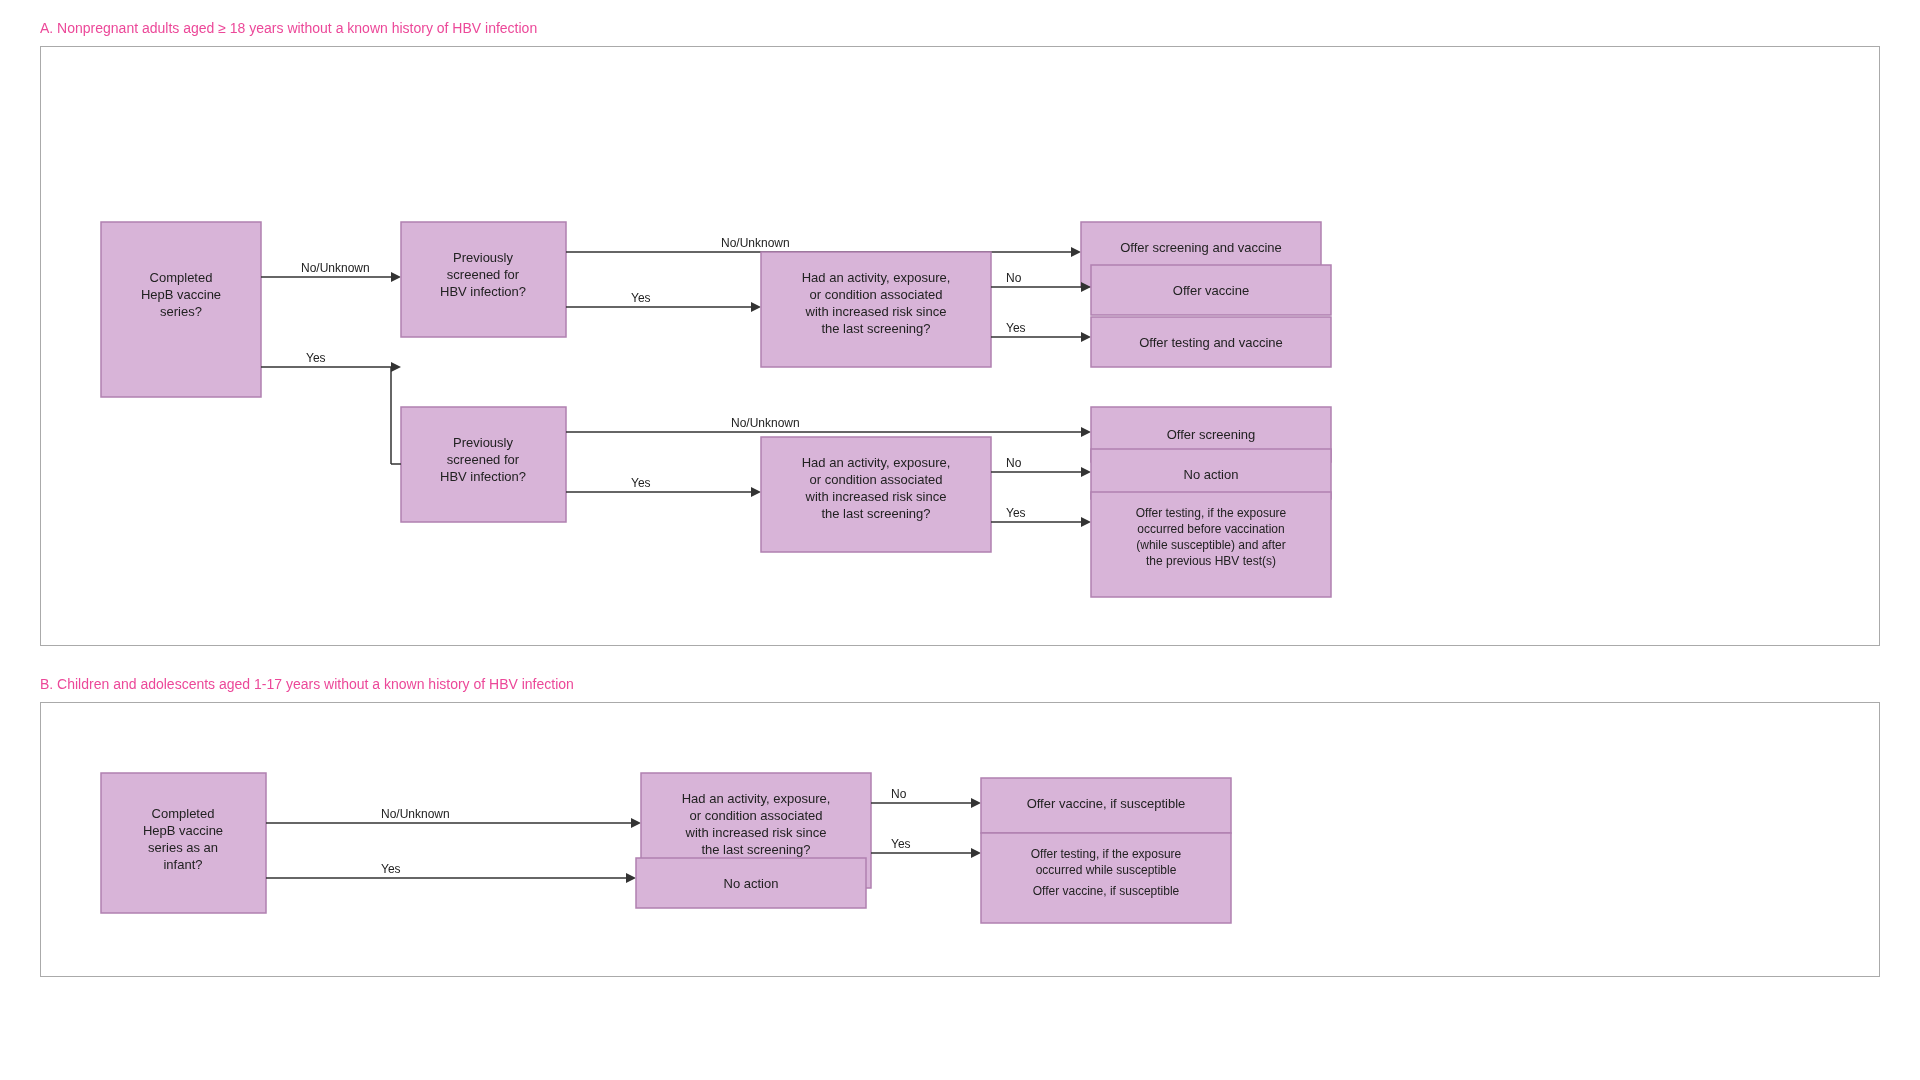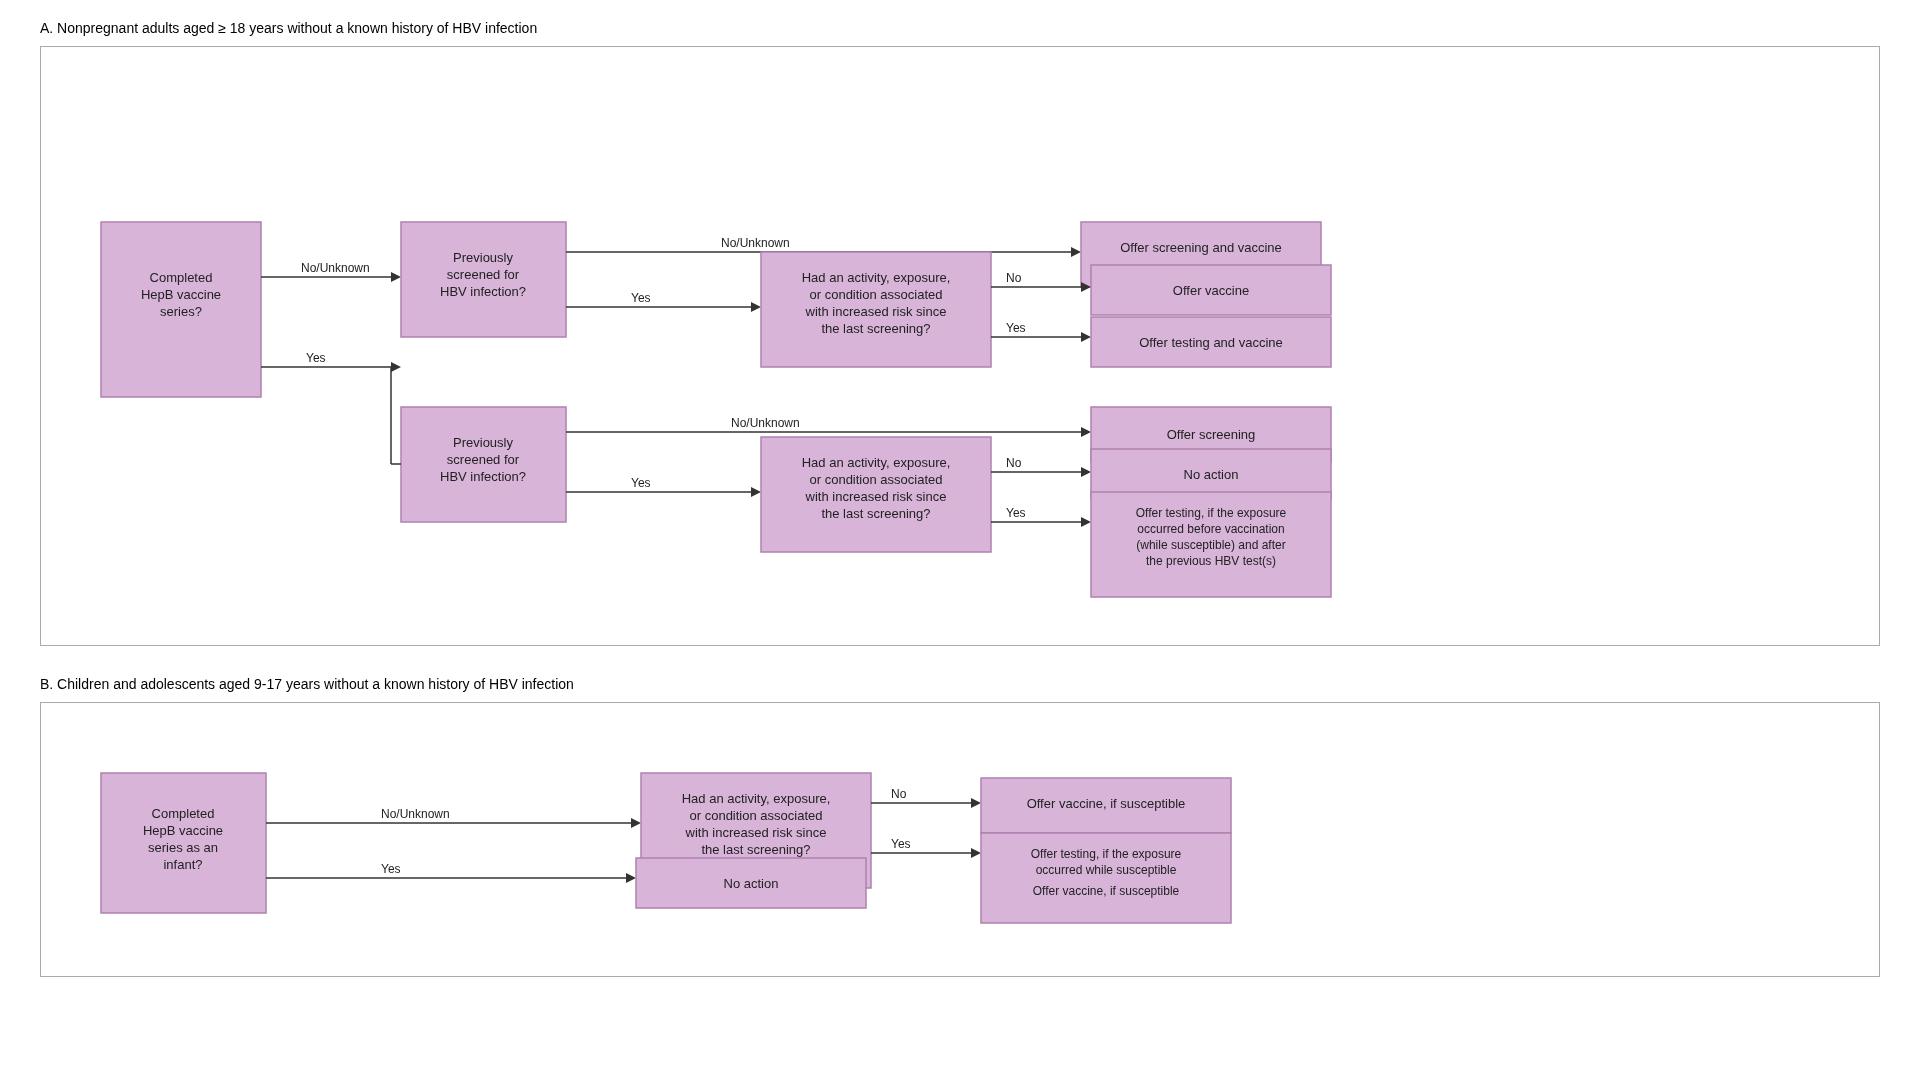--- a/index.html
+++ b/index.html
@@ -10,21 +10,21 @@
       color: #222;
       width: 1920px;
       min-height: 1080px;
       padding: 20px 40px;
     }
 
     .section-title {
       font-size: 14px;
       font-weight: normal;
       margin-bottom: 10px;
-      color: #000000;
+      color: #ec4899;
     }
 
     .diagram-box {
       border: 1.5px solid #aaa;
       padding: 20px 30px;
       margin-bottom: 30px;
       position: relative;
       background: #fff;
     }
   </style>
@@ -124,21 +124,21 @@
     <text x="935" y="450" font-size="12" fill="#222">Yes</text>
 
     <rect x="1020" y="425" width="240" height="105" fill="#d8b4d8" stroke="#b080b0" stroke-width="1.5"></rect>
     <text x="1140" y="450" text-anchor="middle" font-size="12" fill="#222">Offer testing, if the exposure</text>
     <text x="1140" y="466" text-anchor="middle" font-size="12" fill="#222">occurred before vaccination</text>
     <text x="1140" y="482" text-anchor="middle" font-size="12" fill="#222">(while susceptible) and after</text>
     <text x="1140" y="498" text-anchor="middle" font-size="12" fill="#222">the previous HBV test(s)</text>
   </svg>
 </div>
 
-<div class="section-title">B. Children and adolescents aged 9-17 years without a known history of HBV infection</div>
+<div class="section-title">B. Children and adolescents aged 1-17 years without a known history of HBV infection</div>
 
 <div class="diagram-box">
   <svg width="1820" height="230">
 
     <rect x="30" y="50" width="165" height="140" fill="#d8b4d8" stroke="#b080b0" stroke-width="1.5"></rect>
     <text x="112" y="95" text-anchor="middle" font-size="13" fill="#222">Completed</text>
     <text x="112" y="112" text-anchor="middle" font-size="13" fill="#222">HepB vaccine</text>
     <text x="112" y="129" text-anchor="middle" font-size="13" fill="#222">series as an</text>
     <text x="112" y="146" text-anchor="middle" font-size="13" fill="#222">infant?</text>
 

